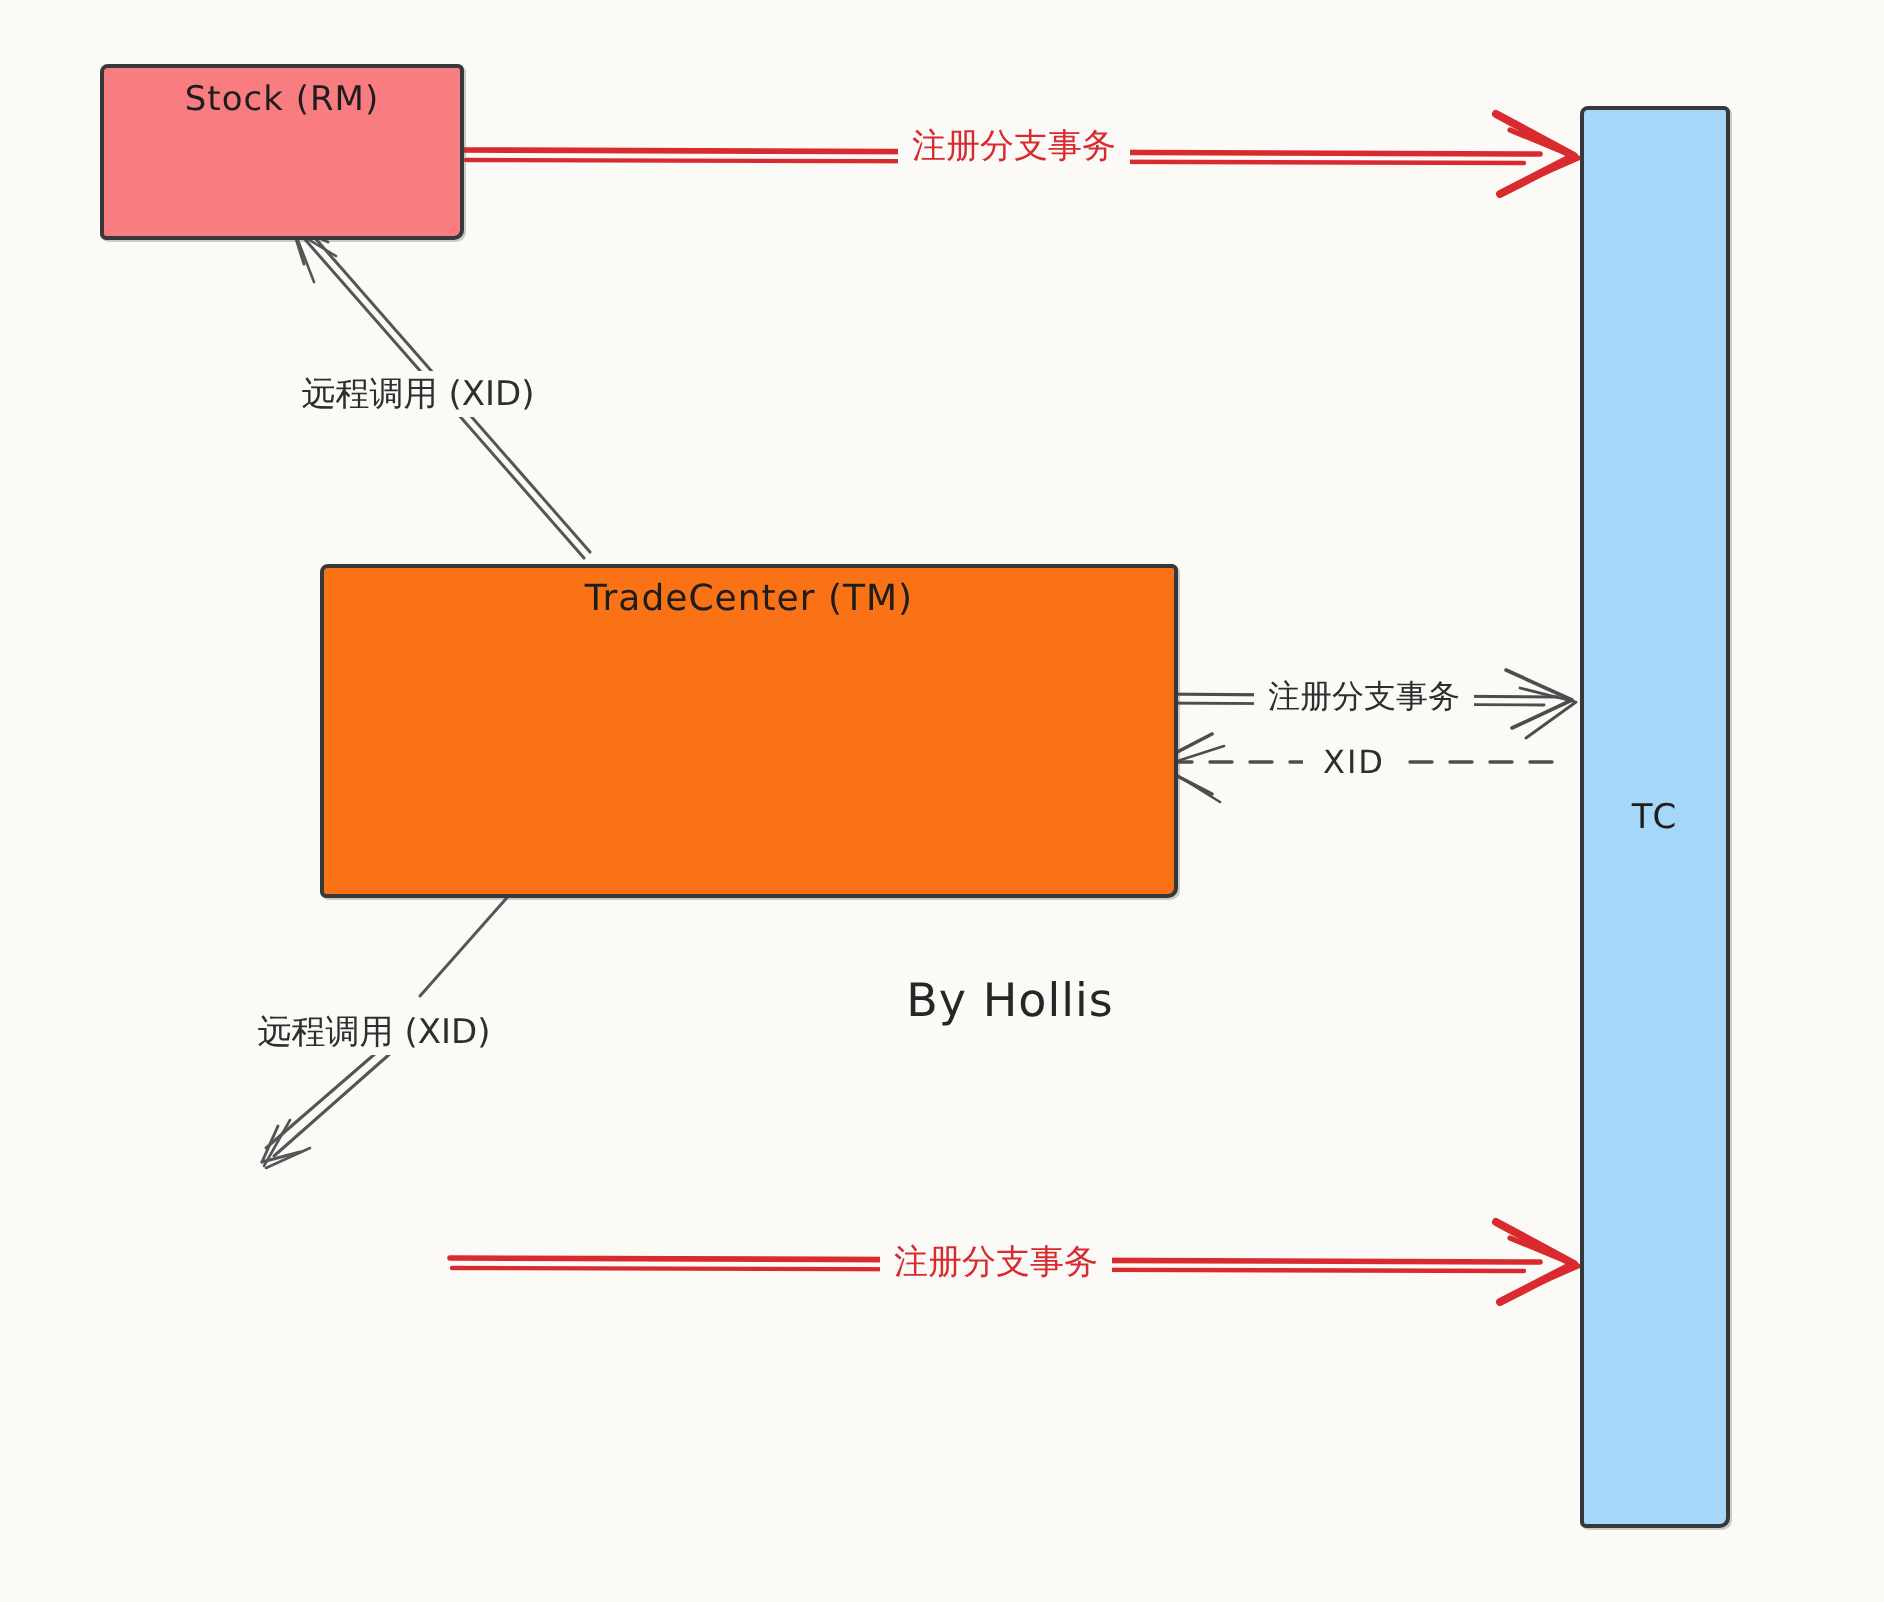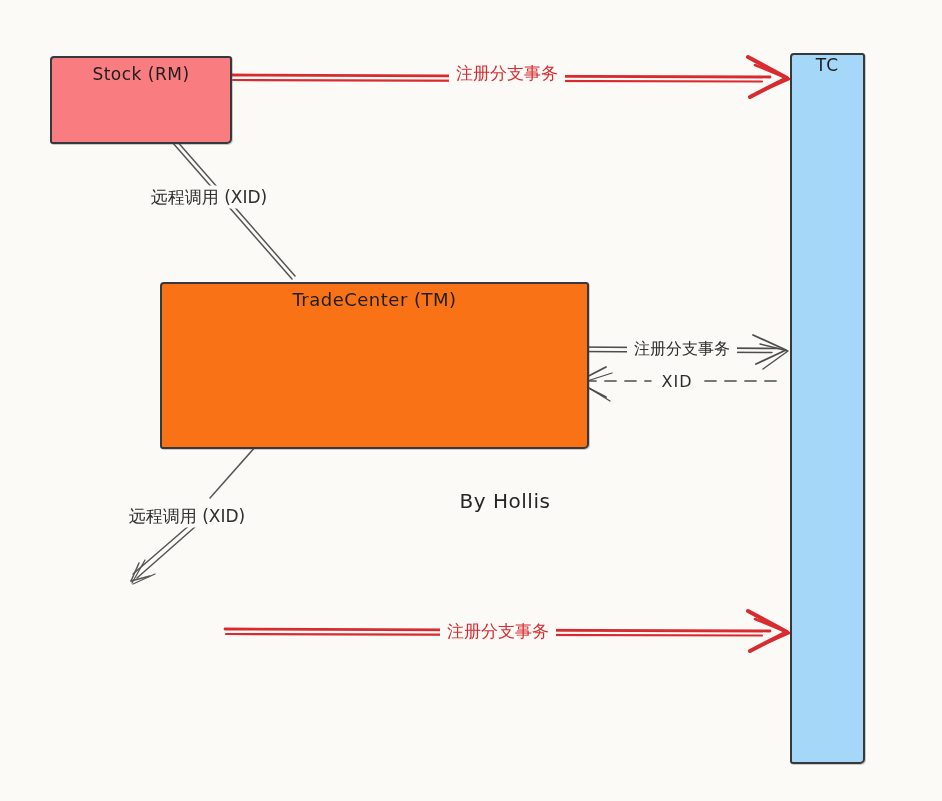--- a/index.html
+++ b/index.html
@@ -5,31 +5,31 @@
   html,body{margin:0;padding:0;background:#fbfaf7;}
   .canvas{
     position:relative;width:942px;height:801px;margin:0 auto;
     background:#fbfaf7;overflow:hidden;
     font-family:"DejaVu Sans","Liberation Sans",sans-serif;
     color:#1f1f1f;
   }
   svg.overlay{position:absolute;left:0;top:0;width:942px;height:801px;}
   .node{position:absolute;border:2.2px solid #35393b;border-radius:4px 3px 5px 3px;
         box-shadow:1px 1px 0 0 rgba(80,80,80,.28);}
-  .node-red{background:#f97d80;margin-top:24px;}
+  .node-red{background:#f97d80;}
   .node-green{background:#f97316;padding-left:12px;}
-  .node-blue{background:#a5d8f8;display:flex;justify-content:center;}
+  .node-blue{background:#a5d8f8;display:flex;align-items:center;justify-content:center;}
   .node-title{position:absolute;top:6px;left:0;width:100%;text-align:center;
               font-size:17px;letter-spacing:.5px;color:#1d1d1d;}
   .tc-title{font-size:17px;letter-spacing:1px;color:#1d1d1d;}
   .edge-label{position:absolute;transform:translate(-50%,-50%);white-space:nowrap;
               background:#fbfaf7;padding:0 7px;font-size:16px;color:#2e2e2e;text-align:right;}
   .edge-label.red{color:#d92b2f;font-size:17px;}
   .signature{position:absolute;transform:translate(-50%,-50%);white-space:nowrap;
-             font-size:20px;color:#262626;letter-spacing:.5px;}
+             font-size:23px;color:#262626;letter-spacing:.5px;}
 </style>
 </head>
 <body>
 
 <div class="canvas">
 
   <svg class="overlay" viewBox="0 0 942 801" fill="none" stroke-linecap="round" stroke-linejoin="round">
 
     <g stroke="#d92b2f">
       <path d="M232,75 L770,77" stroke-width="2.8"></path>

